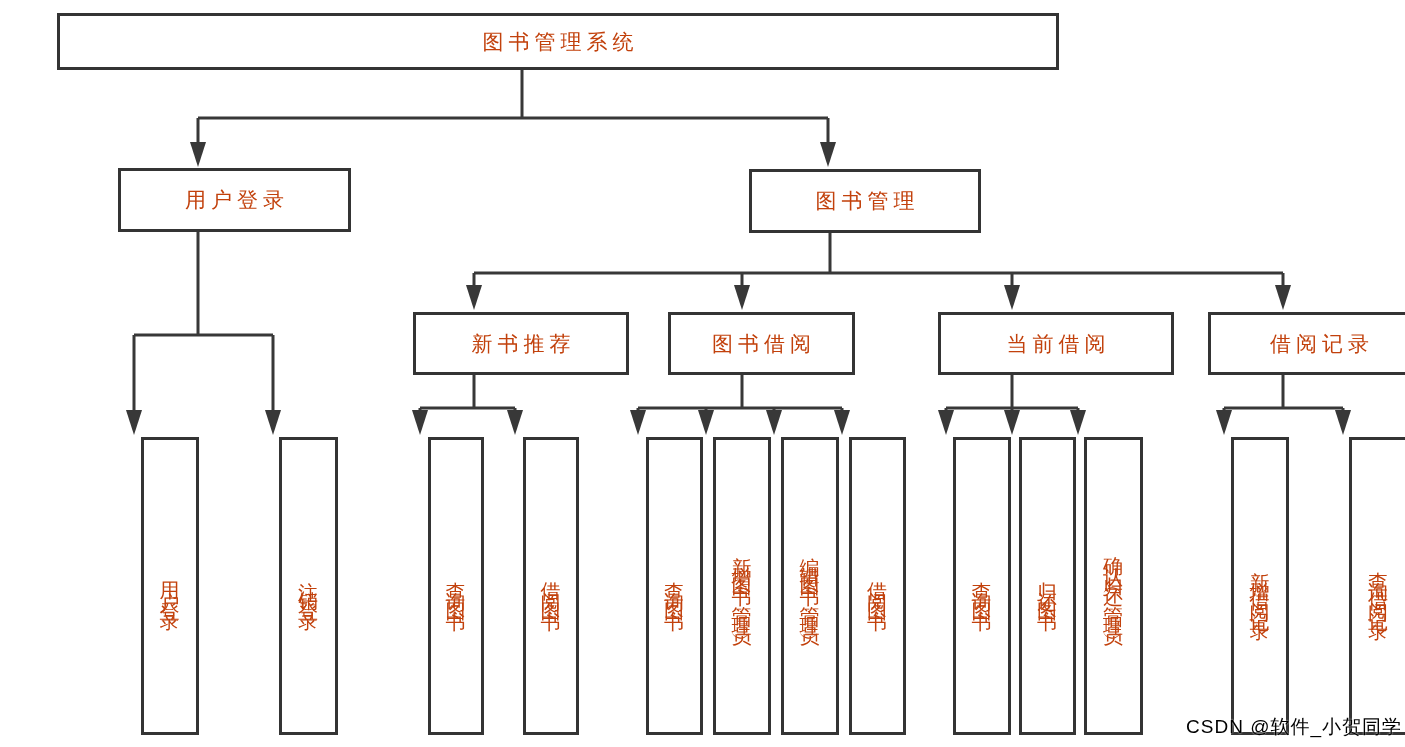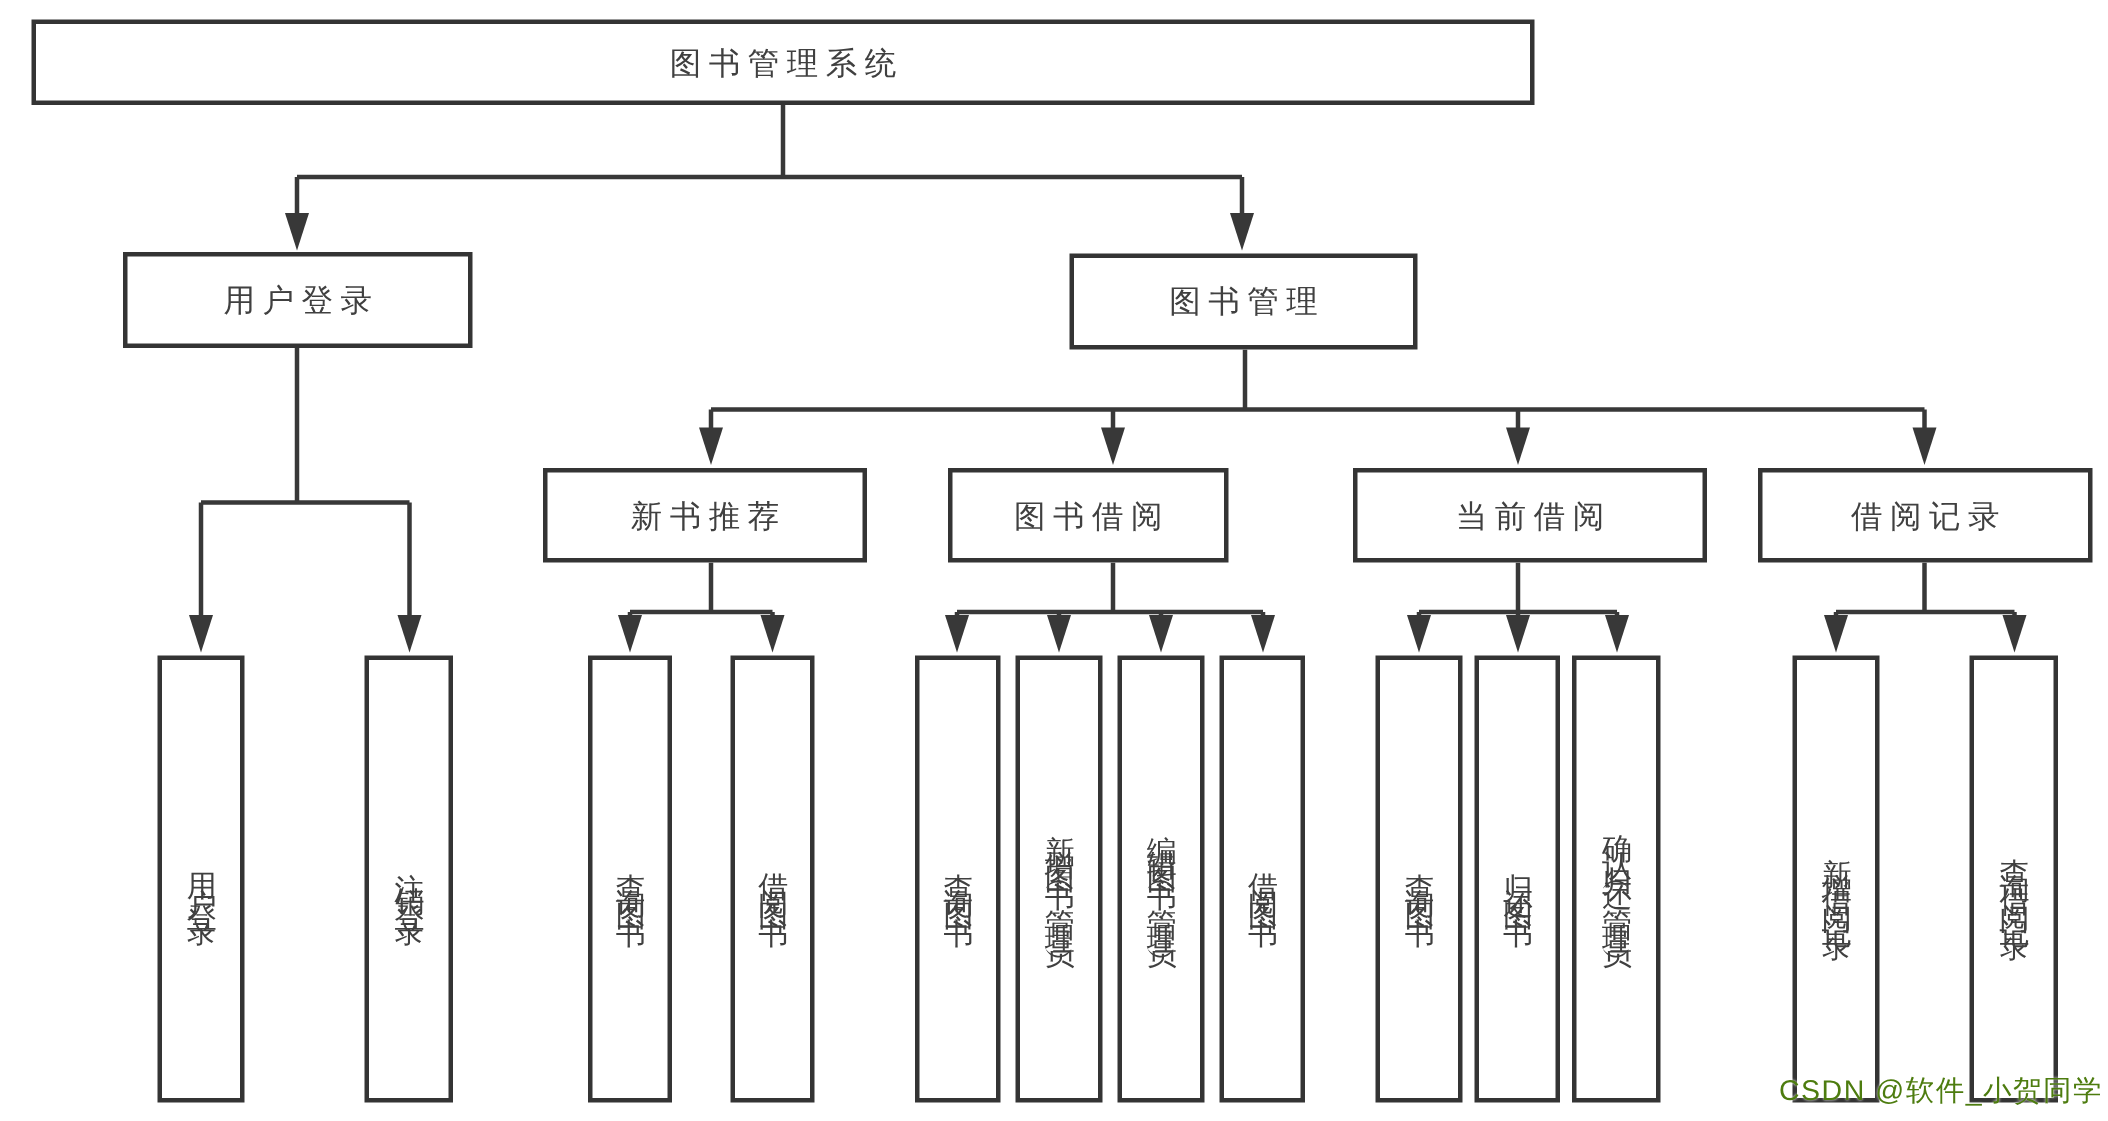--- a/index.html
+++ b/index.html
@@ -17,42 +17,43 @@
     width: 1405px; height: 747px;
   }
   .node {
     position: absolute;
     box-sizing: border-box;
     border: 3px solid #343434;
     background: #ffffff;
     display: flex;
     align-items: center;
     justify-content: center;
-    color: #404040;
+    color: #c2410c;
+    margin-left: 36px;
   }
   .hbox {
     font-size: 21px;
     letter-spacing: 5px;
     text-indent: 5px;
     white-space: nowrap;
   }
   .vbox .vtext {
     writing-mode: vertical-rl;
     font-size: 20px;
     letter-spacing: 10px;
     line-height: 1;
     white-space: nowrap;
   }
   .watermark {
     position: absolute;
     top: 714px;
     right: 3px;
     font-size: 19px;
     letter-spacing: 1px;
-    color: #4d7c0f;
+    color: #000000;
     text-shadow: 0 0 2px #ffffff;
     z-index: 5;
     white-space: nowrap;
   }
 </style>
 </head>
 <body>
 
 <div id="stage">
 
@@ -97,21 +98,21 @@
       <polygon points="1216,410 1232,410 1224,435" stroke="none"></polygon>
       <polygon points="1335,410 1351,410 1343,435" stroke="none"></polygon>
     </g>
   </svg>
 
   <div class="node hbox" style="left:21px;top:13px;width:1002px;height:57px">图书管理系统</div>
 
   <div class="node hbox" style="left:82px;top:168px;width:233px;height:64px">用户登录</div>
   <div class="node hbox" style="left:713px;top:169px;width:232px;height:64px">图书管理</div>
 
-  <div class="node hbox" style="left:362px;top:312px;width:216px;height:63px">新书推荐</div>
+  <div class="node hbox" style="left:377px;top:312px;width:216px;height:63px">新书推荐</div>
   <div class="node hbox" style="left:632px;top:312px;width:187px;height:63px">图书借阅</div>
   <div class="node hbox" style="left:902px;top:312px;width:236px;height:63px">当前借阅</div>
   <div class="node hbox" style="left:1172px;top:312px;width:223px;height:63px">借阅记录</div>
 
   <div class="node vbox" style="left:105px;top:437px;width:58px;height:298px">
     <span class="vtext">用户登录</span>
   </div>
   <div class="node vbox" style="left:243px;top:437px;width:59px;height:298px">
     <span class="vtext">注销登录</span>
   </div>

